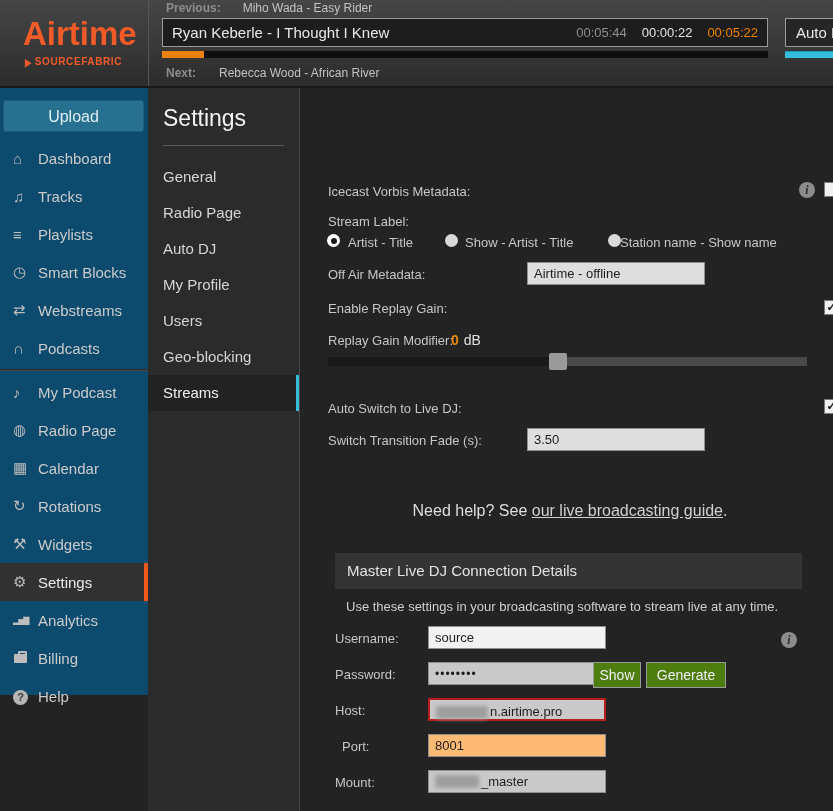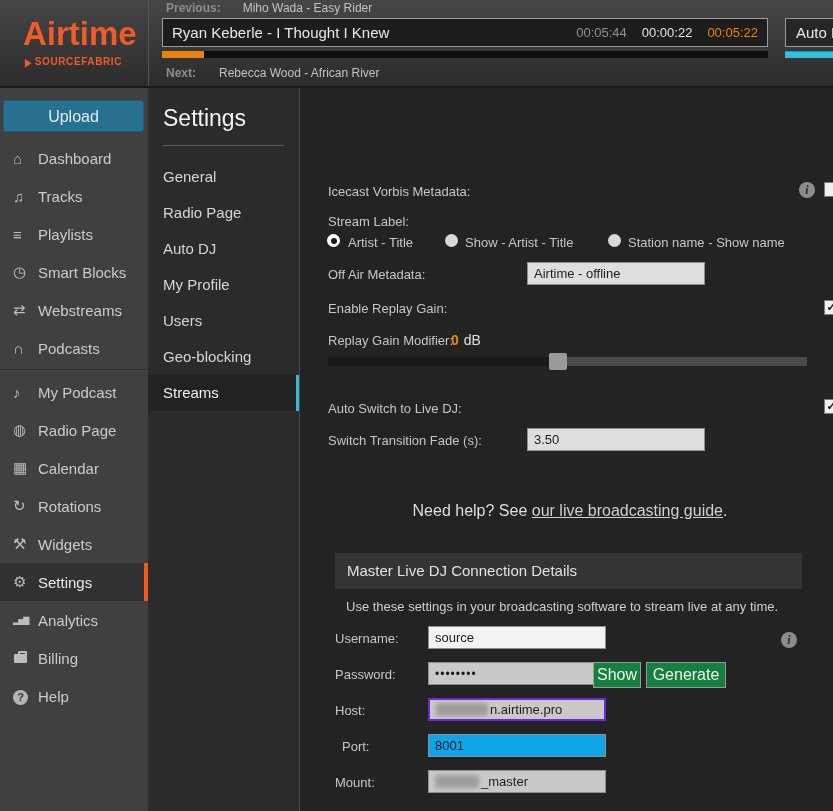--- a/index.html
+++ b/index.html
@@ -25,21 +25,21 @@
   .times{display:flex;gap:15px;font-size:13px;white-space:nowrap;}
   .t-dur{color:#8f8f8f;} .t-ela{color:#e3e3e3;} .t-rem{color:#f08200;}
   .progress{position:absolute;left:162px;top:51px;width:606px;height:7px;background:#0e0e0e;}
   .progress-fill{height:100%;background:#e8820c;}
   .autodj{position:absolute;left:785px;top:18px;width:95px;height:29px;background:#262626;
     border:1px solid #9b9b9b;box-sizing:border-box;color:#e8e8e8;font-size:15px;
     line-height:27px;padding-left:10px;}
   .autodj-bar{position:absolute;left:785px;top:51px;width:48px;height:7px;background:#35bedc;border-top:1px solid #1b96b4;box-sizing:border-box;}
 
   
-  .sidebar{position:absolute;left:0;top:88px;width:148px;height:723px;background:#404040;}
+  .sidebar{position:absolute;left:0;top:88px;width:148px;height:607px;background:#0c4a6e;}
   .upload-btn{position:absolute;left:3px;top:12px;width:141px;height:32px;background:#28708f;
     border:1px solid #1d5d79;border-radius:3px;color:#ddeef5;font-size:16px;text-align:center;
     line-height:32px;box-sizing:border-box;cursor:pointer;}
   .nav{position:absolute;left:0;top:51px;width:148px;}
   .nav-item{height:38px;display:flex;align-items:center;color:#cbcbcb;font-size:15px;
     padding-left:13px;box-sizing:border-box;cursor:pointer;}
   .nav-item .icon{width:25px;font-size:15px;color:#bdbdbd;position:relative;flex:none;}
   .nav-item.active{background:#313131;border-right:4px solid #f3591c;color:#e9e9e9;}
   .nav-divider{height:0;border-top:1px solid #2c2c2c;border-bottom:1px solid #484848;margin:2px 0;}
   .icon[data-name="bar-chart-icon"]{font-size:8px;letter-spacing:-1px;}
@@ -64,42 +64,42 @@
   .flabel{position:absolute;font-size:13px;color:#c6c6c6;white-space:nowrap;}
   .checkbox{position:absolute;width:13px;height:13px;background:#f0f0f0;border:1px solid #7a7a7a;
     font-size:12px;line-height:13px;text-align:center;color:#1a1a1a;font-weight:bold;cursor:pointer;}
   .radio{position:absolute;width:13px;height:13px;border-radius:50%;background:#d9d9d9;cursor:pointer;}
   .radio.selected{background:#ffffff;}
   .radio.selected::after{content:"";position:absolute;left:3.5px;top:3.5px;width:6px;height:6px;
     border-radius:50%;background:#1a1a1a;}
   .info-icon{position:absolute;width:16px;height:16px;border-radius:50%;background:#8c8c8c;
     color:#2d2d2d;font-family:"Liberation Serif",serif;font-style:italic;font-weight:bold;
     font-size:12px;line-height:16px;text-align:center;cursor:pointer;}
-  .text-input{position:absolute;width:178px;height:23px;background:#0ea5e9;border:1px solid #8f8f8f;
+  .text-input{position:absolute;width:178px;height:23px;background:#fdba74;border:1px solid #8f8f8f;
     box-sizing:border-box;font-family:"Liberation Sans",sans-serif;font-size:13px;color:#1d1d1d;
     padding:0 6px;}
   .fake-input{position:absolute;width:178px;height:23px;background:#c9c9c9;border:1px solid #8f8f8f;
     box-sizing:border-box;font-size:13px;color:#1d1d1d;padding:0 6px;display:flex;align-items:center;cursor:text;}
   .redact{height:13px;background:#9e9e9e;border-radius:2px;filter:blur(2px);margin-right:2px;flex:none;}
   .section-bar{position:absolute;left:20px;width:500px;height:42px;background:#6d6d6d;
     color:#fafafa;font-size:17px;line-height:42px;padding-left:15px;box-sizing:border-box;}
   .subsection-bar{position:absolute;left:35px;width:467px;height:36px;background:#343434;
     color:#e2e2e2;font-size:15px;line-height:36px;padding-left:12px;box-sizing:border-box;}
   .mod-val{color:#e8890c;font-weight:bold;font-size:14px;}
   .mod-unit{color:#e0e0e0;font-size:14px;margin-left:5px;}
   .slider{position:absolute;left:28px;top:269px;width:479px;height:9px;background:#4a4a4a;}
   .slider-dark{position:absolute;left:0;top:0;height:9px;background:#191919;}
   .slider-handle{position:absolute;top:-4px;width:18px;height:17px;background:#9a9a9a;
     border-radius:2px;cursor:grab;}
   .help-line{position:absolute;left:20px;top:414px;width:500px;text-align:center;
     font-size:16px;color:#dedede;}
   .help-line a{color:#d0d0d0;text-decoration:underline;cursor:pointer;}
   .subtitle{position:absolute;left:35px;top:511px;font-size:13px;color:#cfcfcf;margin-left:11px;}
-  .btn{position:absolute;height:26px;background:#15803d;border:1px solid #9a9a9a;
-    box-sizing:border-box;color:#f0f0f0;font-size:16px;text-align:center;line-height:24px;cursor:pointer;}
+  .btn{position:absolute;height:26px;background:#4d7c0f;border:1px solid #9a9a9a;
+    box-sizing:border-box;color:#f0f0f0;font-size:14px;text-align:center;line-height:24px;cursor:pointer;}
   .pw-dots{letter-spacing:1px;font-size:12px;}
 </style>
 </head>
 <body>
 
 <div class="header" data-name="top-header">
   <div class="logo" data-name="airtime-logo">
     <div class="logo-title" data-name="logo-title">Airtime</div>
     <div class="logo-sub" data-name="logo-subtitle"><span class="logo-arrow" data-name="sourcefabric-arrow-icon">▶</span><span>SOURCEFABRIC</span></div>
   </div>
@@ -210,21 +210,21 @@
   <div class="flabel" style="left:28px;top:96px;" data-name="icecast-vorbis-label">Icecast Vorbis Metadata:</div>
   <div class="info-icon" style="left:499px;top:94px;" data-name="info-icon">i</div>
   <div class="checkbox" style="left:524px;top:94px;" data-name="icecast-vorbis-checkbox"></div>
 
   <div class="flabel" style="left:28px;top:126px;" data-name="stream-label-label">Stream Label:</div>
   <div class="radio selected" style="left:27px;top:146px;" data-name="stream-label-radio-artist-title"></div>
   <div class="flabel" style="left:48px;top:147px;" data-name="stream-label-option">Artist - Title</div>
   <div class="radio" style="left:145px;top:146px;" data-name="stream-label-radio-show-artist-title"></div>
   <div class="flabel" style="left:165px;top:147px;" data-name="stream-label-option">Show - Artist - Title</div>
   <div class="radio" style="left:308px;top:146px;" data-name="stream-label-radio-station-show"></div>
-  <div class="flabel" style="left:328px;top:147px;" data-name="stream-label-option">Station name - Show name</div>
+  <div class="flabel" style="left:320px;top:147px;" data-name="stream-label-option">Station name - Show name</div>
 
   <div class="flabel" style="left:28px;top:179px;" data-name="offair-metadata-label">Off Air Metadata:</div>
   <input class="text-input" style="left: 227px; top: 174px; background: rgb(222, 222, 222);" data-name="offair-metadata-input" value="Airtime - offline">
 
   <div class="flabel" style="left:28px;top:213px;" data-name="enable-replay-gain-label">Enable Replay Gain:</div>
   <div class="checkbox" style="left:524px;top:212px;" data-name="enable-replay-gain-checkbox"><span data-name="check-icon">✓</span></div>
 
   <div class="flabel" style="left:28px;top:245px;" data-name="replay-gain-modifier-label">Replay Gain Modifier:</div>
   <div class="flabel" style="left:151px;top:244px;" data-name="replay-gain-modifier-value"><span class="mod-val">0</span><span class="mod-unit">dB</span></div>
   <div class="slider" data-name="replay-gain-slider">
@@ -248,21 +248,21 @@
   <div class="info-icon" style="left:481px;top:544px;" data-name="info-icon">i</div>
 
   <div class="flabel" style="left:35px;top:579px;" data-name="password-label">Password:</div>
   <div class="fake-input" style="left:128px;top:574px;" data-name="password-input">
       <span class="pw-dots">••••••••</span>
     </div>
   <div class="btn" style="left:293px;top:574px;width:48px;" data-name="show-password-button">Show</div>
   <div class="btn" style="left:346px;top:574px;width:80px;" data-name="generate-password-button">Generate</div>
 
   <div class="flabel" style="left:35px;top:615px;" data-name="host-label">Host:</div>
-  <div class="fake-input" style="left:128px;top:610px;border:2px solid #6d28d9;" data-name="host-input">
+  <div class="fake-input" style="left:128px;top:610px;border:2px solid #b91c1c;align-items:flex-end;" data-name="host-input">
       <span class="redact" style="width:52px;" data-name="redacted-text"></span>
       <span>n.airtime.pro</span>
     </div>
 
   <div class="flabel" style="left:42px;top:651px;" data-name="port-label">Port:</div>
   <input class="text-input" style="left: 128px; top: 646px;" data-name="port-input" value="8001">
 
   <div class="flabel" style="left:35px;top:687px;" data-name="mount-label">Mount:</div>
   <div class="fake-input" style="left:128px;top:682px;" data-name="mount-input">
       <span class="redact" style="width:44px;" data-name="redacted-text"></span>

